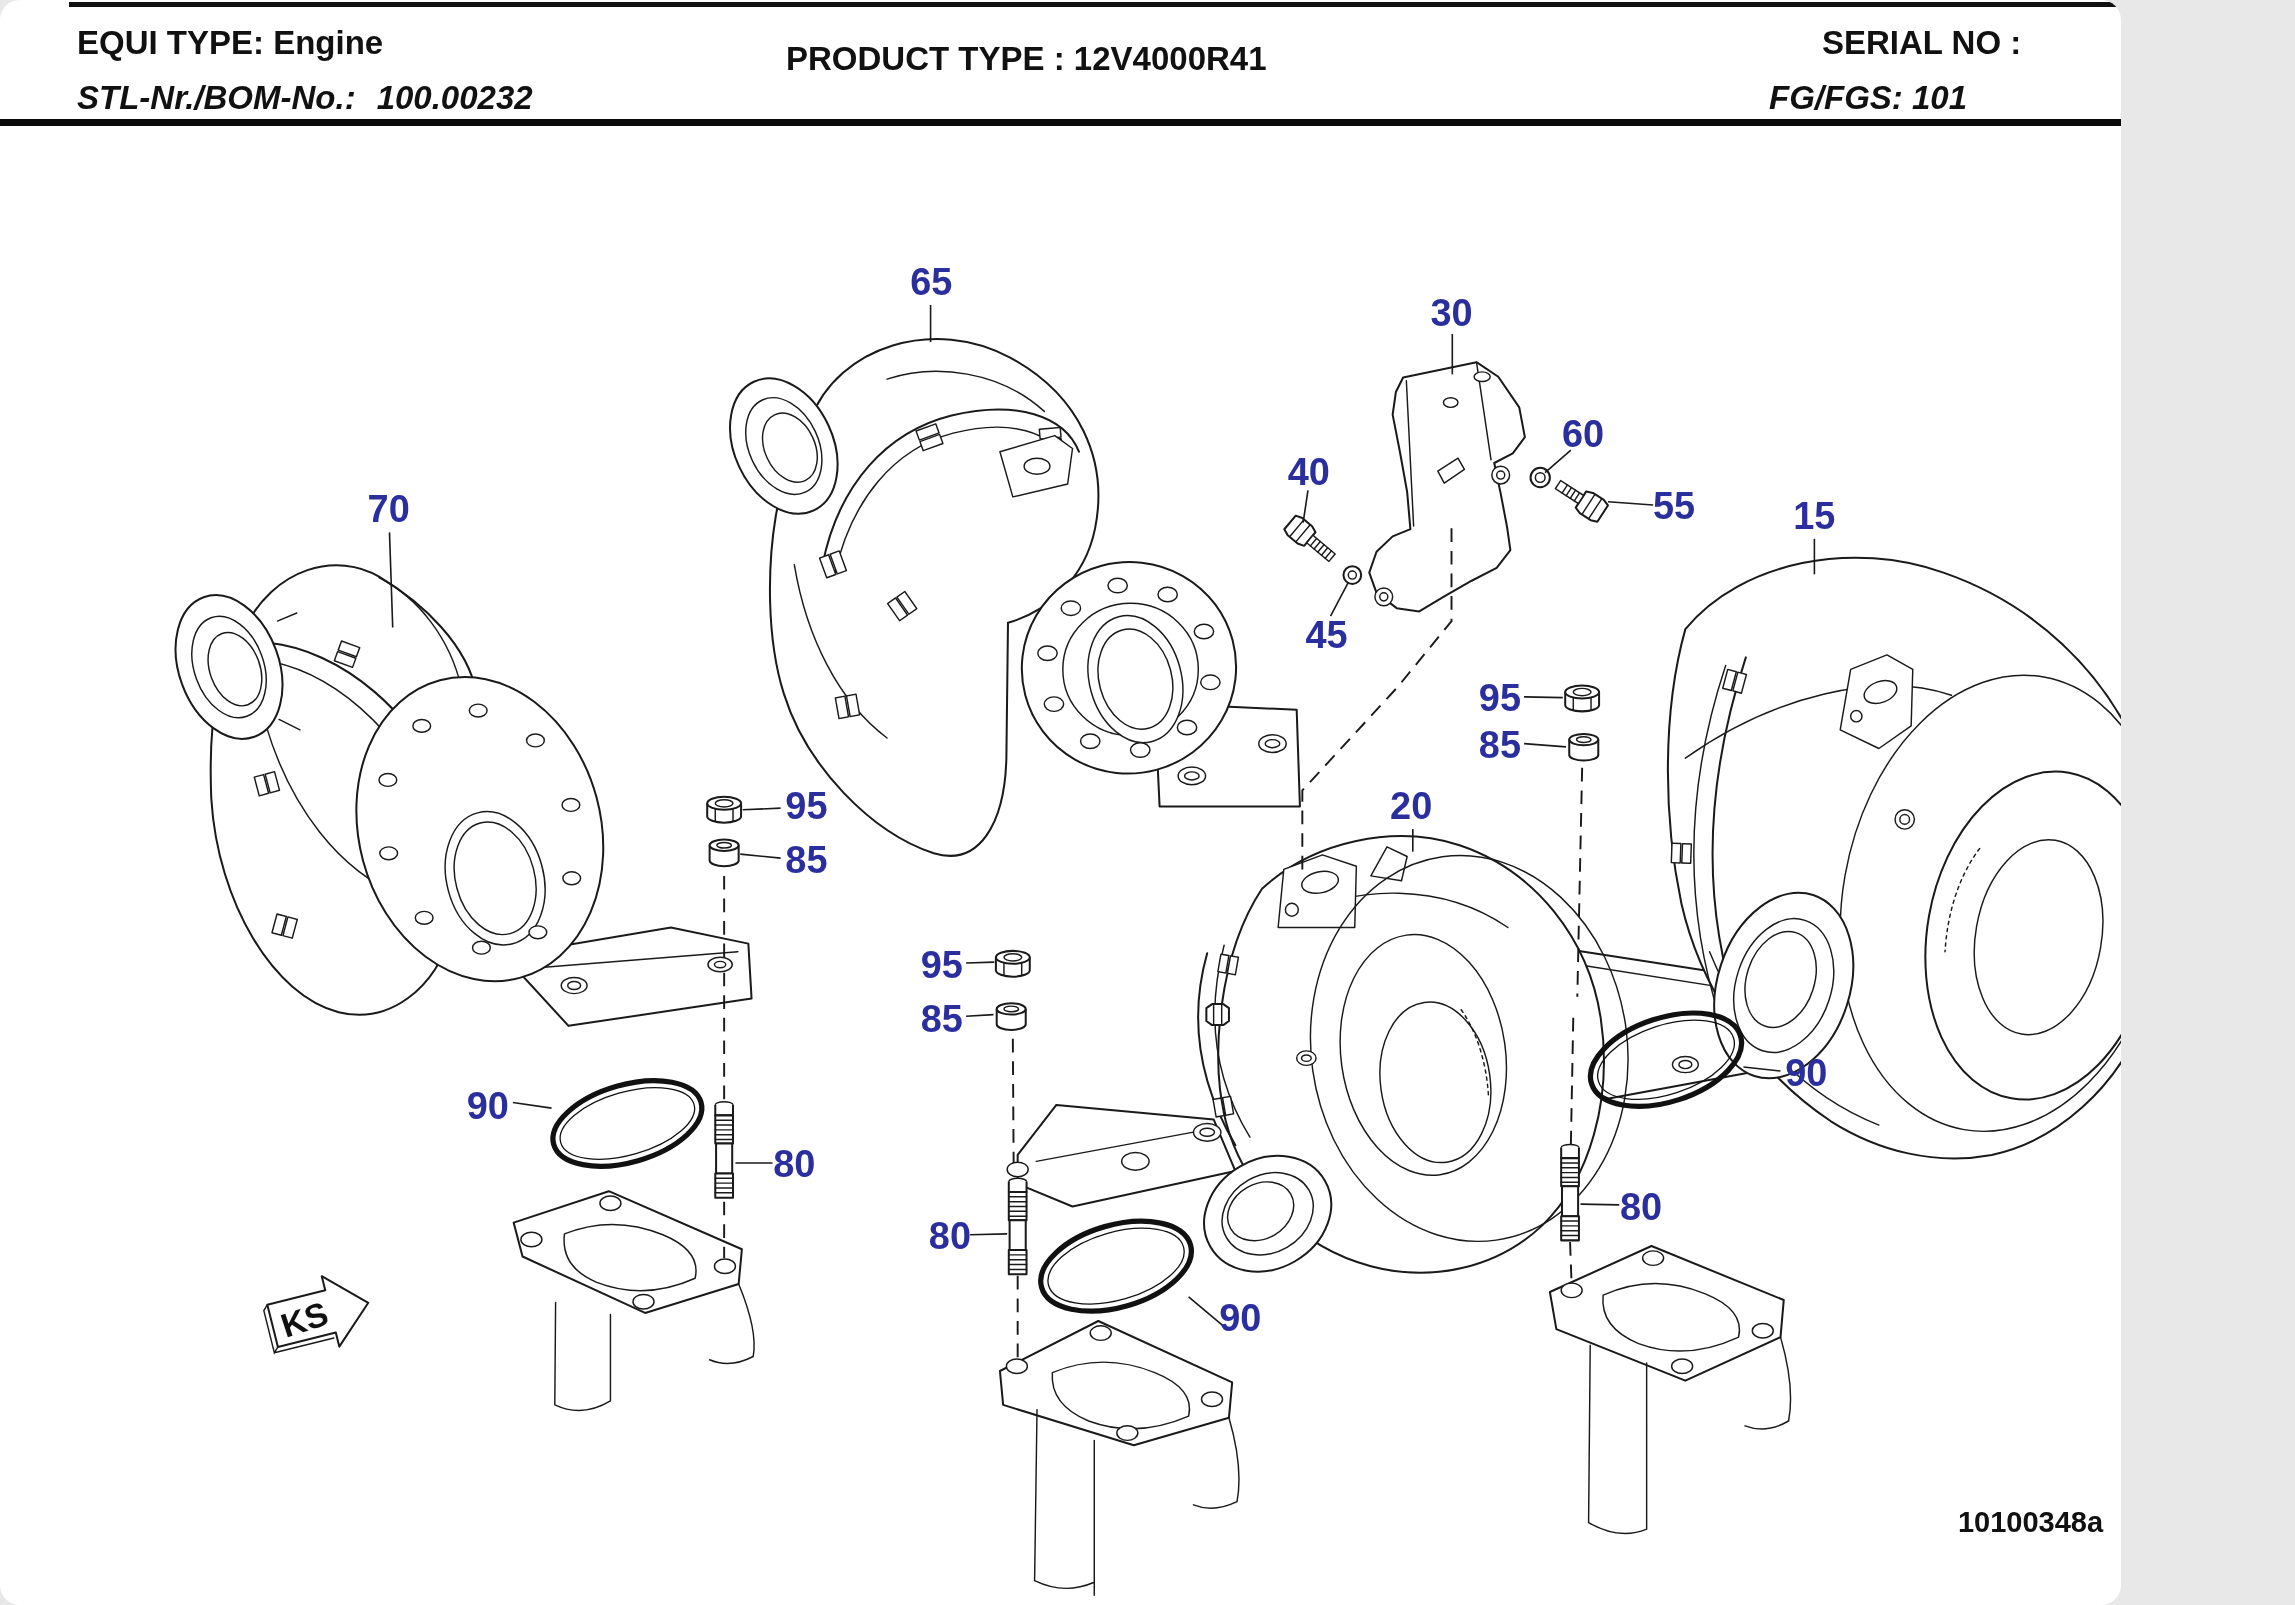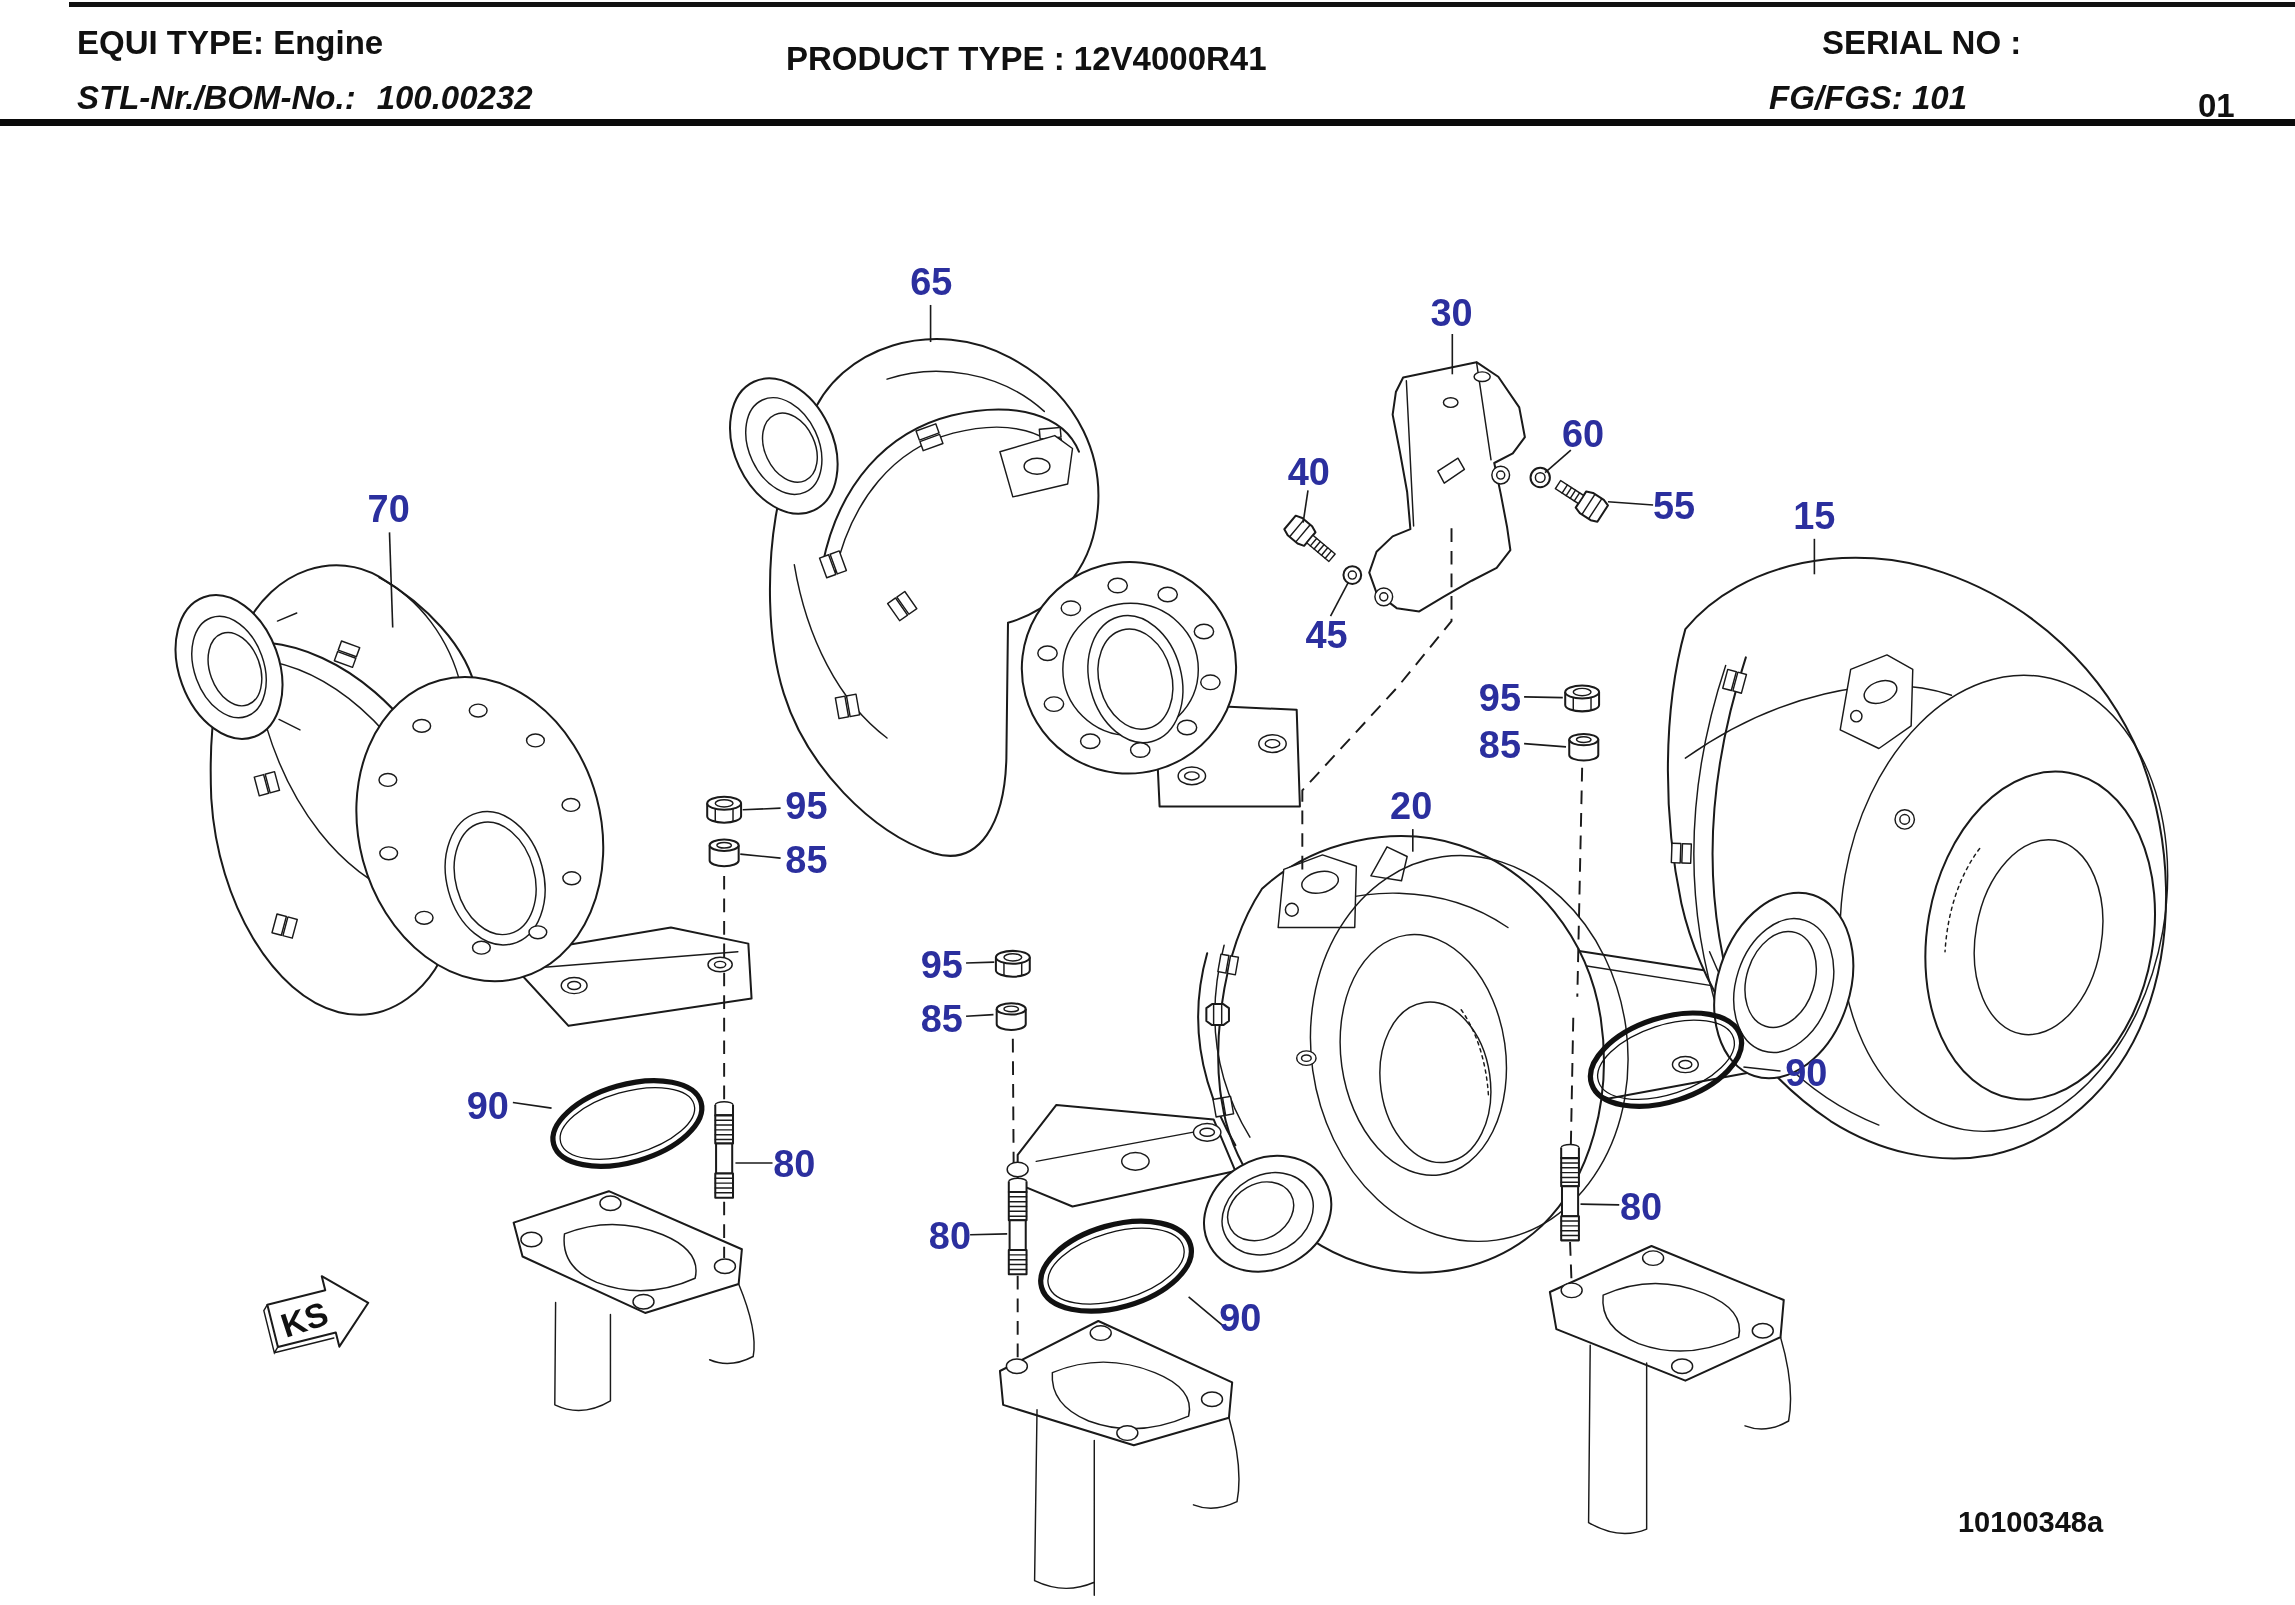--- a/index.html
+++ b/index.html
@@ -1,17 +1,17 @@
 <!DOCTYPE html>
 <html style="font-size:13px"><head>
 <meta charset="utf-8">
 <style>
   html,body{margin:0;padding:0;background:#e8e8e8;}
-  #page{position:relative;width:2295px;height:1605px;background:#ffffff;overflow:hidden;
-        font-family:"Liberation Sans",sans-serif;}
+  #page{position:relative;width:2121px;height:1605px;background:#ffffff;overflow:hidden;
+        font-family:"Liberation Sans",sans-serif;border-radius:20px;}
   .toprule{position:absolute;left:69px;top:1.6px;width:2227px;height:5.6px;background:#111;}
   .hdr{position:absolute;color:#111;font-weight:bold;font-size:33px;white-space:pre;}
   .hdr .gap{display:inline-block;width:21px;}
   .headrule{position:absolute;left:0;top:119px;width:2295px;height:6.5px;background:#0a0a0a;}
   svg{position:absolute;left:0;top:0;}
   svg .ln{fill:none;stroke:#1a1a1a;stroke-width:2.5;stroke-linecap:round;stroke-linejoin:round;}
   svg .lt{fill:none;stroke:#1a1a1a;stroke-width:1.8;stroke-linecap:round;}
   svg .wh{fill:#ffffff;stroke:#1a1a1a;stroke-width:2.5;stroke-linejoin:round;}
   svg .whl{fill:#ffffff;stroke:#1a1a1a;stroke-width:1.8;stroke-linejoin:round;}
   svg .dash{fill:none;stroke:#1a1a1a;stroke-width:2.4;stroke-dasharray:17 11;}

